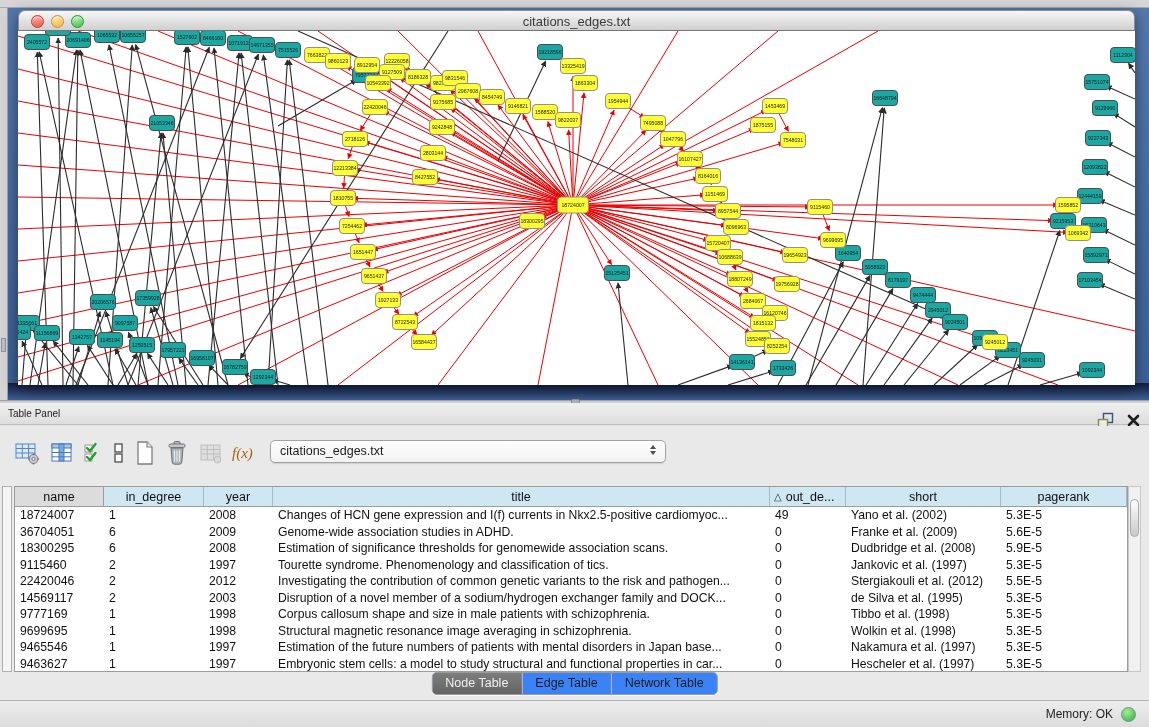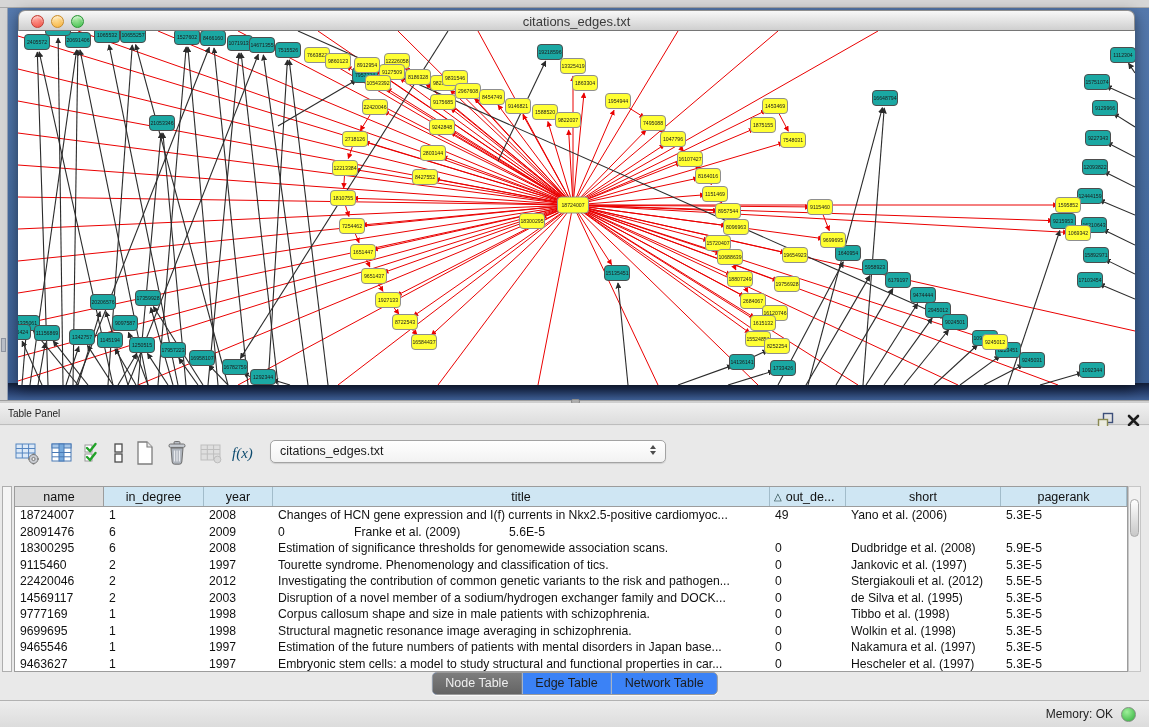--- a/index.html
+++ b/index.html
@@ -43,21 +43,21 @@
   .panel-header { position:absolute; left:0; top:403px; width:1149px; height:22px;
                   background:linear-gradient(#f0f0f0,#dddddd); border-bottom:1px solid #bdbdbd; }
   .panel-title { position:absolute; left:8px; top:0; height:22px; line-height:22px;
                  font-size:10px; color:#222; }
   .panel-actions { position:absolute; right:8px; top:3px; display:flex; gap:12px; align-items:center; }
   .panel-body { position:absolute; left:0; top:426px; width:1149px; height:274px; background:#e9e9e9; }
 
   .toolbar-row { position:absolute; left:0; top:10px; width:1149px; height:34px; }
   .toolbar { position:absolute; left:14px; top:0; height:34px; display:flex; gap:9px; align-items:center; }
   .tool { display:inline-flex; align-items:center; justify-content:center; height:28px; }
-  .fx-label { font-family:"Liberation Serif", serif; font-style:italic; font-size:15px; color:#0c4a6e; }
+  .fx-label { font-family:"Liberation Serif", serif; font-style:italic; font-size:15px; color:#a16207; }
   .table-select { position:absolute; left:270px; top:4px; width:396px; height:23px;
                   background:linear-gradient(#ffffff,#f2f2f2); border:1px solid #a3a3a3; border-radius:5px;
                   font-size:12.5px; color:#1a1a1a; line-height:21px; padding-left:9px;
                   box-shadow:0 1px 1px rgba(0,0,0,.12); }
   .stepper { position:absolute; right:9px; top:4px; display:flex; flex-direction:column; gap:2px; }
   .stepper .up { width:0; height:0; border-left:3.5px solid transparent; border-right:3.5px solid transparent;
                  border-bottom:4.5px solid #4c4c4c; }
   .stepper .down { width:0; height:0; border-left:3.5px solid transparent; border-right:3.5px solid transparent;
                    border-top:4.5px solid #4c4c4c; }
 
@@ -650,27 +650,28 @@
             <span>pagerank</span>
           </div>
         </div>
       <div class="tbody">
           <div class="tr">
             <div class="td c0">18724007</div>
             <div class="td c1">1</div>
             <div class="td c2">2008</div>
             <div class="td c3">Changes of HCN gene expression and I(f) currents in Nkx2.5-positive cardiomyoc...</div>
             <div class="td c4">49</div>
-            <div class="td c5">Yano et al. (2006)</div>
+            <div class="td c5">Yano et al. (2002)</div>
             <div class="td c6">5.3E-5</div>
           </div>
           <div class="tr">
-            <div class="td c0">28091476</div>
+            <div class="td c0">36704051</div>
             <div class="td c1">6</div>
             <div class="td c2">2009</div>
+            <div class="td c3">Genome-wide association studies in ADHD.</div>
             <div class="td c4">0</div>
             <div class="td c5">Franke et al. (2009)</div>
             <div class="td c6">5.6E-5</div>
           </div>
           <div class="tr">
             <div class="td c0">18300295</div>
             <div class="td c1">6</div>
             <div class="td c2">2008</div>
             <div class="td c3">Estimation of significance thresholds for genomewide association scans.</div>
             <div class="td c4">0</div>

